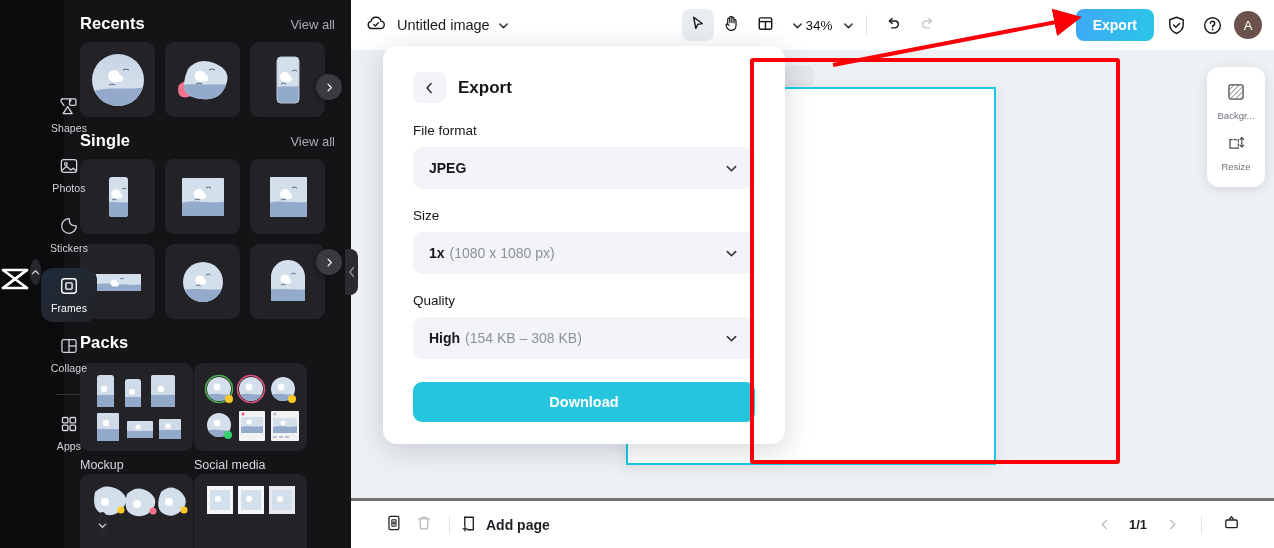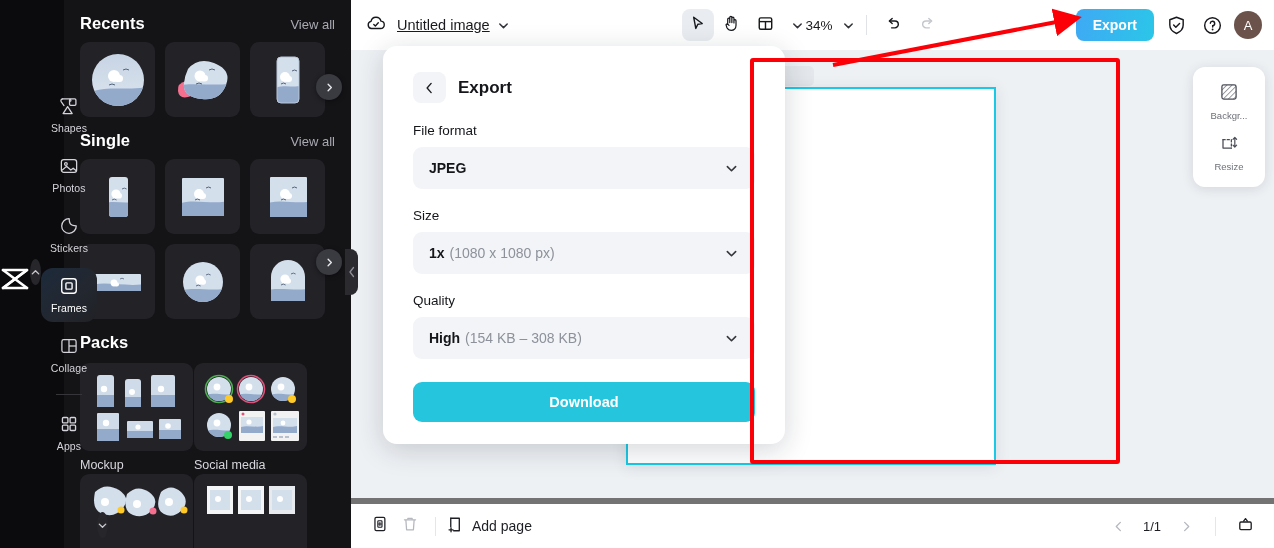--- a/index.html
+++ b/index.html
@@ -82,21 +82,21 @@
     color: #8e8e98; font-size: 10px; cursor: pointer;
   }
 
   
   .main { flex: 1; height: 548px; position: relative; background: #eef1f4; }
 
   .topbar {
     height: 50px; background: #fff; display: flex; align-items: center;
     padding: 0 12px 0 14px; position: relative; z-index: 20;
   }
-  .doc-title { font-size: 14.5px; color: #1b1b1f; margin-left: 10px; font-weight: 500; text-decoration: underline; }
+  .doc-title { font-size: 14.5px; color: #1b1b1f; margin-left: 10px; font-weight: 500; }
   .caret { color: #33343a; margin-left: 7px; display:flex; align-items:center; cursor:pointer;}
   .tools { position: absolute; left: 50%; transform: translateX(-50%);
     display: flex; align-items: center; gap: 2px; }
   .tool-btn {
     width: 32px; height: 32px; border-radius: 8px; display: flex;
     align-items: center; justify-content: center; cursor: pointer; color: #1b1b1f;
   }
   .tool-btn.sel { background: #e9edf1; }
   .zoomval { font-size: 13.5px; color: #1b1b1f; cursor: pointer; }
   .vdiv { width: 1px; height: 20px; background: #dfe2e6; margin: 0 9px; }
@@ -127,36 +127,36 @@
     font-family: "Liberation Sans", sans-serif;
   }
   .page {
     position: absolute; left: 275px; top: 37px; width: 370px; height: 378px;
     background: #fff; border: 2px solid #19c9e6;
     box-shadow: 0 2px 14px rgba(20,30,50,.10);
   }
 
   
   .float-tools {
-    position: absolute; right: 9px; top: 17px; width: 72px;
+    position: absolute; right: 9px; top: 17px; width: 58px;
     background: #fff; border-radius: 12px; padding: 9px 0;
     box-shadow: 0 2px 12px rgba(20,30,50,.13); z-index: 15;
   }
   .float-tool {
     display: flex; flex-direction: column; align-items: center; gap: 4px;
     padding: 6px 0; cursor: pointer; color: #4a4d57;
   }
   .float-tool .lbl { font-size: 9.5px; color: #6d7079; max-width: 52px;
     overflow: hidden; text-overflow: ellipsis; white-space: nowrap; }
 
   
   .bottombar {
     position: absolute; left: 0; right: 0; bottom: 0; height: 50px;
-    background: #fff; display: flex; align-items: center; padding: 0 14px;
-    border-top: 6px solid #737373; z-index: 18;
+    background: #fff; display: flex; align-items: center; padding: 0 28px;
+    border-top: 3px solid #737373; z-index: 18; font-weight: bold;
   }
   .bb-icon { width: 30px; height: 30px; display: flex; align-items: center;
     justify-content: center; color: #1e1f24; cursor: pointer; }
   .bb-icon.dim { color: #b4b7bd; }
   .bb-div { width: 1px; height: 19px; background: #e3e6ea; margin: 0 10px; }
   .addpage { display: flex; align-items: center; gap: 7px; cursor: pointer;
     font-size: 14px; color: #1e1f24; }
   .bb-right { margin-left: auto; display: flex; align-items: center; gap: 4px; }
   .pageno { font-size: 13px; color: #1e1f24; min-width: 30px; text-align: center; }
 

